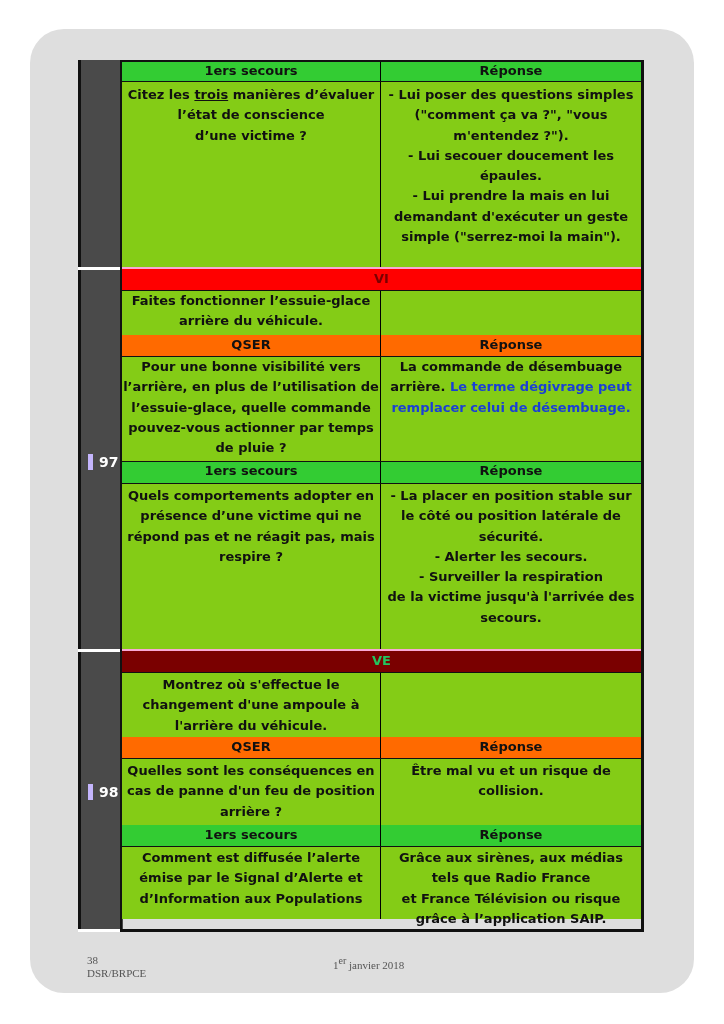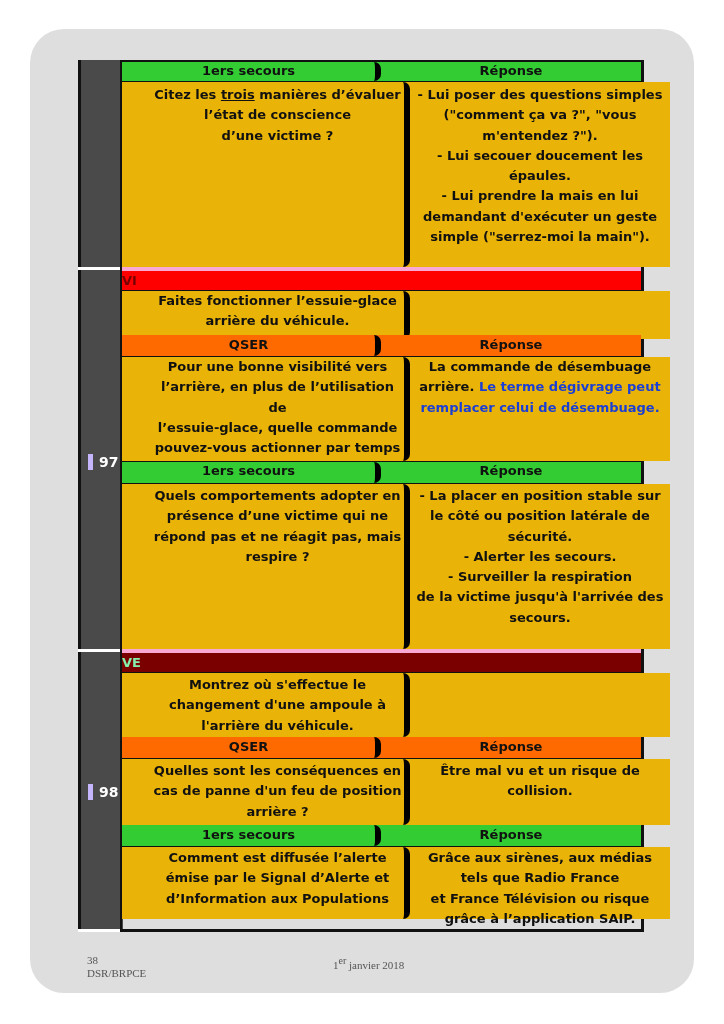--- a/index.html
+++ b/index.html
@@ -25,31 +25,31 @@
       position: absolute; left: 10px; color: #ffffff; font-weight: bold; font-size: 14px;
       font-family: "DejaVu Sans", sans-serif; padding-left: 6px; border-left: 5px solid #c4b5fd;
       line-height: 16px;
     }
     .grid {
       position: absolute; left: 42px; width: 519px;
       border-left: 2px solid #111; border-right: 3px solid #111;
     }
     .row { position: absolute; left: 0; width: 519px; display: flex; }
     .row .c { box-sizing: border-box; text-align: center; font-weight: bold; font-size: 13px; line-height: 20.3px; color: #111; }
-    .row .c.l { width: 259px; border-right: 6px solid #000000; border-radius: 7px; }
+    .row .c.l { width: 259px; border-right: 1px solid #000000; }
     .row .c.r { width: 260px; }
     .hdr .c { font-size: 13px; line-height: 18px; }
     .green { background: #33cc33; }
     .orange { background: #ff6a00; }
     .red { background: #ff0000; }
     .darkred { background: #7a0000; color: #fff; }
-    .body { background: #eab308; padding-left: 29px; }
-    .band { position: absolute; left: 0; width: 519px; text-align: left; font-weight: bold; font-size: 13px; line-height: 20px; border-top: 4px solid #f9a8d4; border-bottom: 1px solid #111; box-sizing: border-box; }
+    .body { background: #84cc16; }
+    .band { position: absolute; left: 0; width: 519px; text-align: center; font-weight: bold; font-size: 13px; line-height: 20px; border-top: 2px solid #f9a8d4; border-bottom: 1px solid #111; box-sizing: border-box; }
     .band.red { color: #7a0000; }
-    .band.darkred { color: #86efac; }
+    .band.darkred { color: #22c55e; }
     .topline { position: absolute; left: 0; width: 519px; height: 2px; background: #111; }
     .blue { color: #1a3fd6; }
     .u { text-decoration: underline; }
     .footer { position: absolute; font-family: "Liberation Serif", serif; color: #555; font-size: 11px; line-height: 13px; }
     sup { font-size: 10px; }
     .c p { margin: 0; }
   </style>
 </head>
 <body>
 

